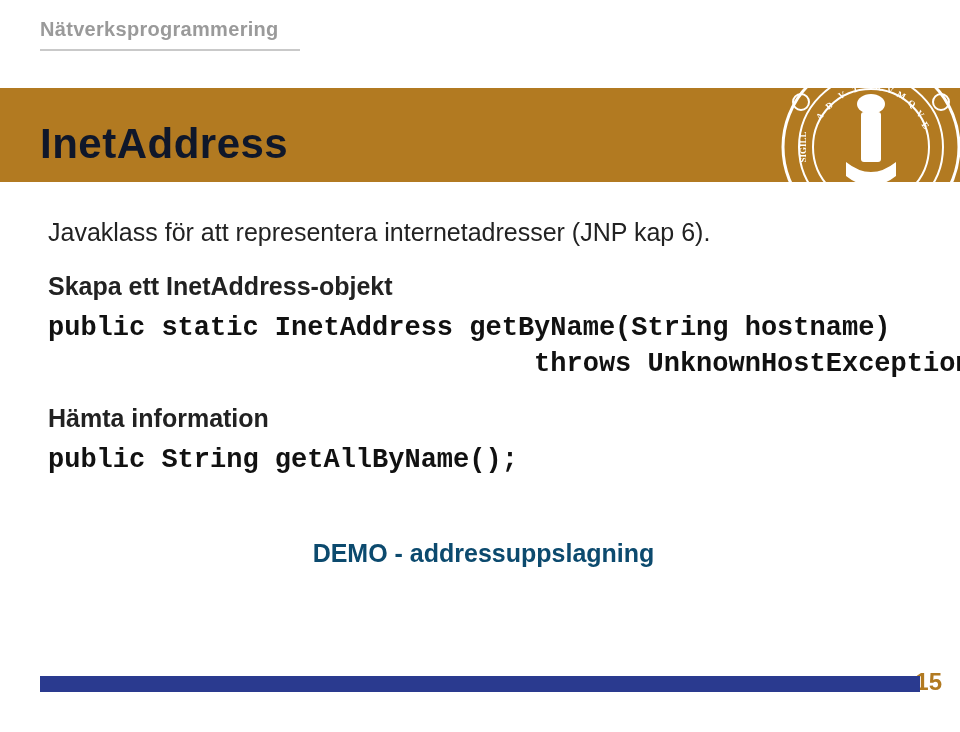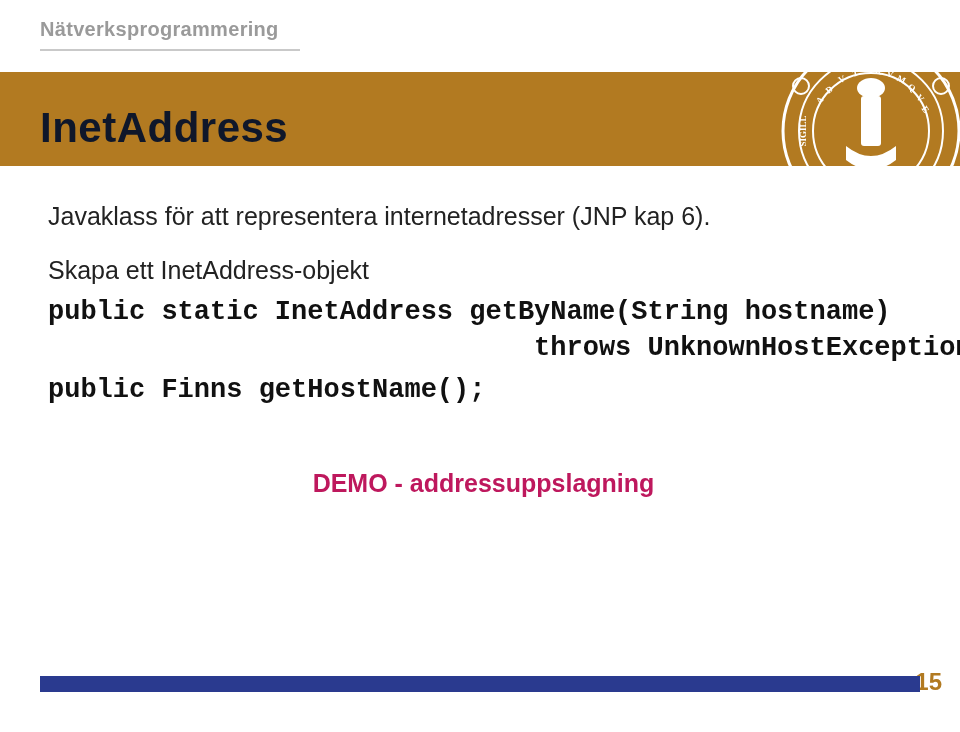--- a/index.html
+++ b/index.html
@@ -1,28 +1,28 @@
 <!DOCTYPE html>
 <html><head>
 <meta charset="utf-8">
 <style>
   * { box-sizing: border-box; margin: 0; padding: 0; }
   html, body { width: 960px; height: 732px; background: #fff; font-family: "Helvetica Neue", Arial, sans-serif; overflow: hidden; }
   .slide { position: relative; width: 960px; height: 732px; }
-  .header-top { height: 72px; padding: 18px 0 15px 40px; }
+  .header-top { height: 88px; padding: 18px 0 15px 40px; }
   .header-top .subtitle { font-weight: 700; color: #9a9a9a; font-size: 20px; letter-spacing: 0.3px; }
   .header-top .rule { margin-top: 8px; width: 260px; height: 2px; background: #c9c9c9; }
   .title-bar { position: relative; background: #b27a21; height: 94px; }
   .title-bar .title { position: absolute; left: 40px; top: 32px; color: #0f172a; font-weight: 700; font-size: 42px; letter-spacing: 0.5px; }
   .seal { position: absolute; right: -16px; top: -46px; display: block; }
   .content { padding: 34px 41px 0 48px; font-size: 25px; line-height: 1.35; color: #222; }
   .content p { margin-bottom: 6px; }
-  .content .strong { font-weight: 400; margin-top: 20px; }
+  .content .strong { font-weight: 700; margin-top: 20px; }
   .content pre { font-family: "Courier New", monospace; font-weight: 700; font-size: 27px; white-space: pre; margin: 4px 0 6px 0; color: #111; }
-  .demo { text-align: center; font-weight: 700; font-size: 25px; color: #be185d; margin-top: 58px; }
+  .demo { text-align: center; font-weight: 700; font-size: 25px; color: #0c4a6e; margin-top: 58px; }
   .footer { position: absolute; left: 40px; right: 40px; bottom: 20px; height: 36px; }
   .footer .bar { height: 16px; background: #2a3a8f; }
   .pagenum { position: absolute; right: 18px; bottom: 36px; color: #b27a21; font-size: 24px; font-weight: 600; }
 </style>
 </head>
 <body>
 
 <div class="slide">
 
   <div class="header-top">
@@ -63,21 +63,22 @@
         <text x="40" y="105" transform="rotate(-90 40 105)">SIGILL</text>
       </g>
     </svg>
   </div>
 
   <div class="content">
     <p>Javaklass för att representera internetadresser (JNP kap 6).</p>
     <p class="strong">Skapa ett InetAddress-objekt</p>
     <pre>public static InetAddress getByName(String hostname)
                               throws UnknownHostException;</pre>
-    <pre>public Finns getHostName();</pre>
+    <p class="strong">Hämta information</p>
+    <pre>public String getAllByName();</pre>
     <div class="demo">DEMO - addressuppslagning</div>
   </div>
 
   <div class="pagenum">15</div>
 
   <div class="footer">
     <div class="bar"></div>
   </div>
 
 </div>

